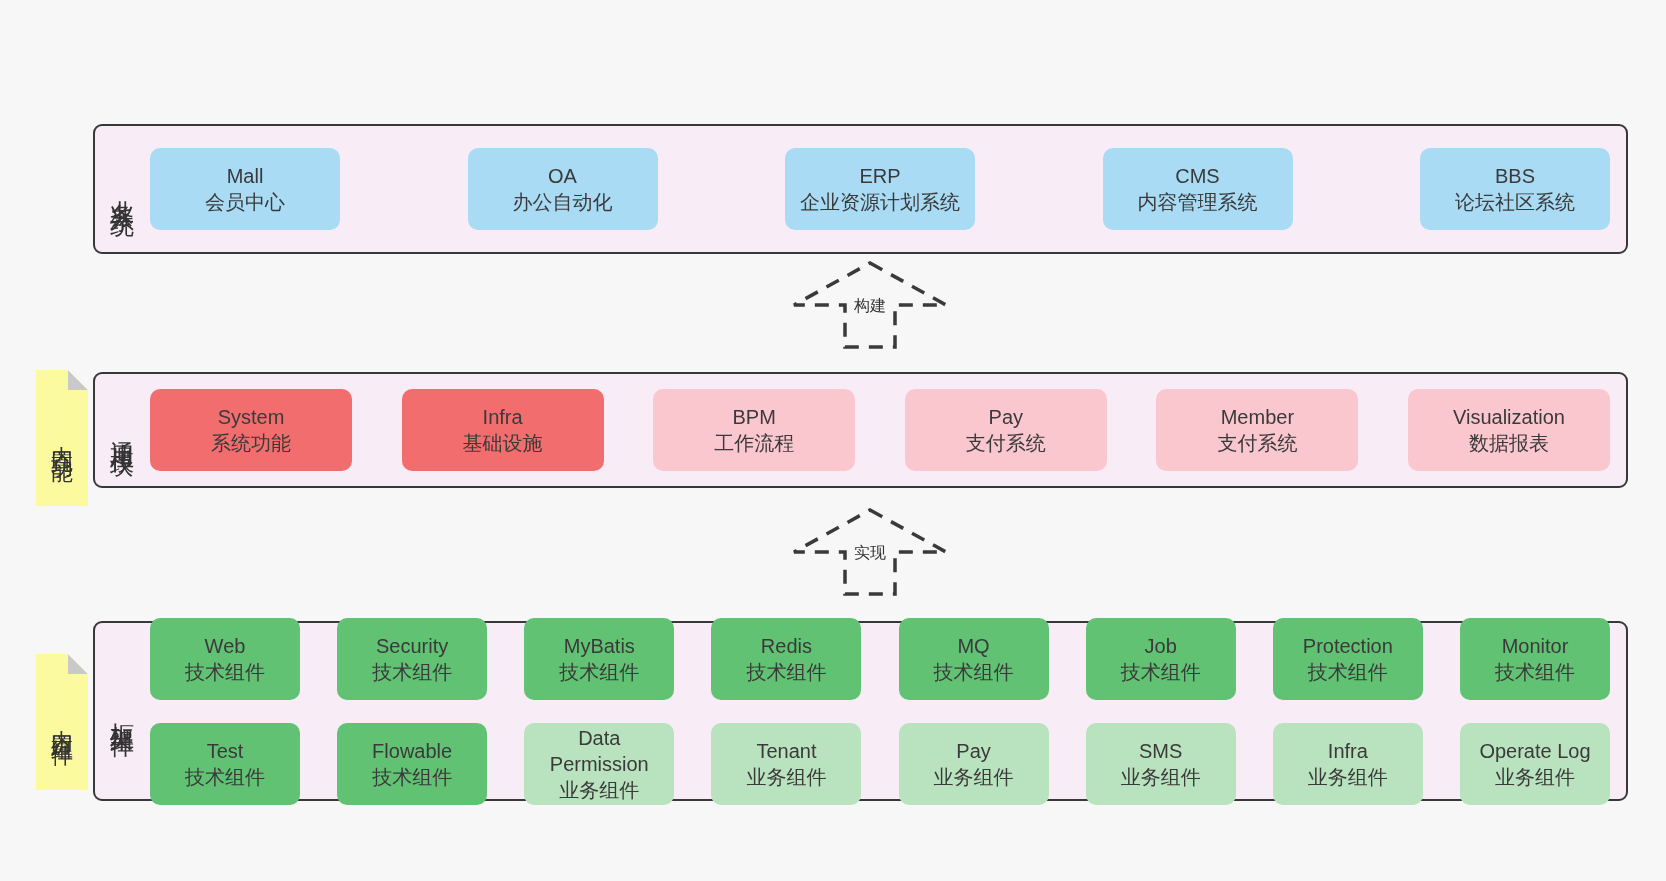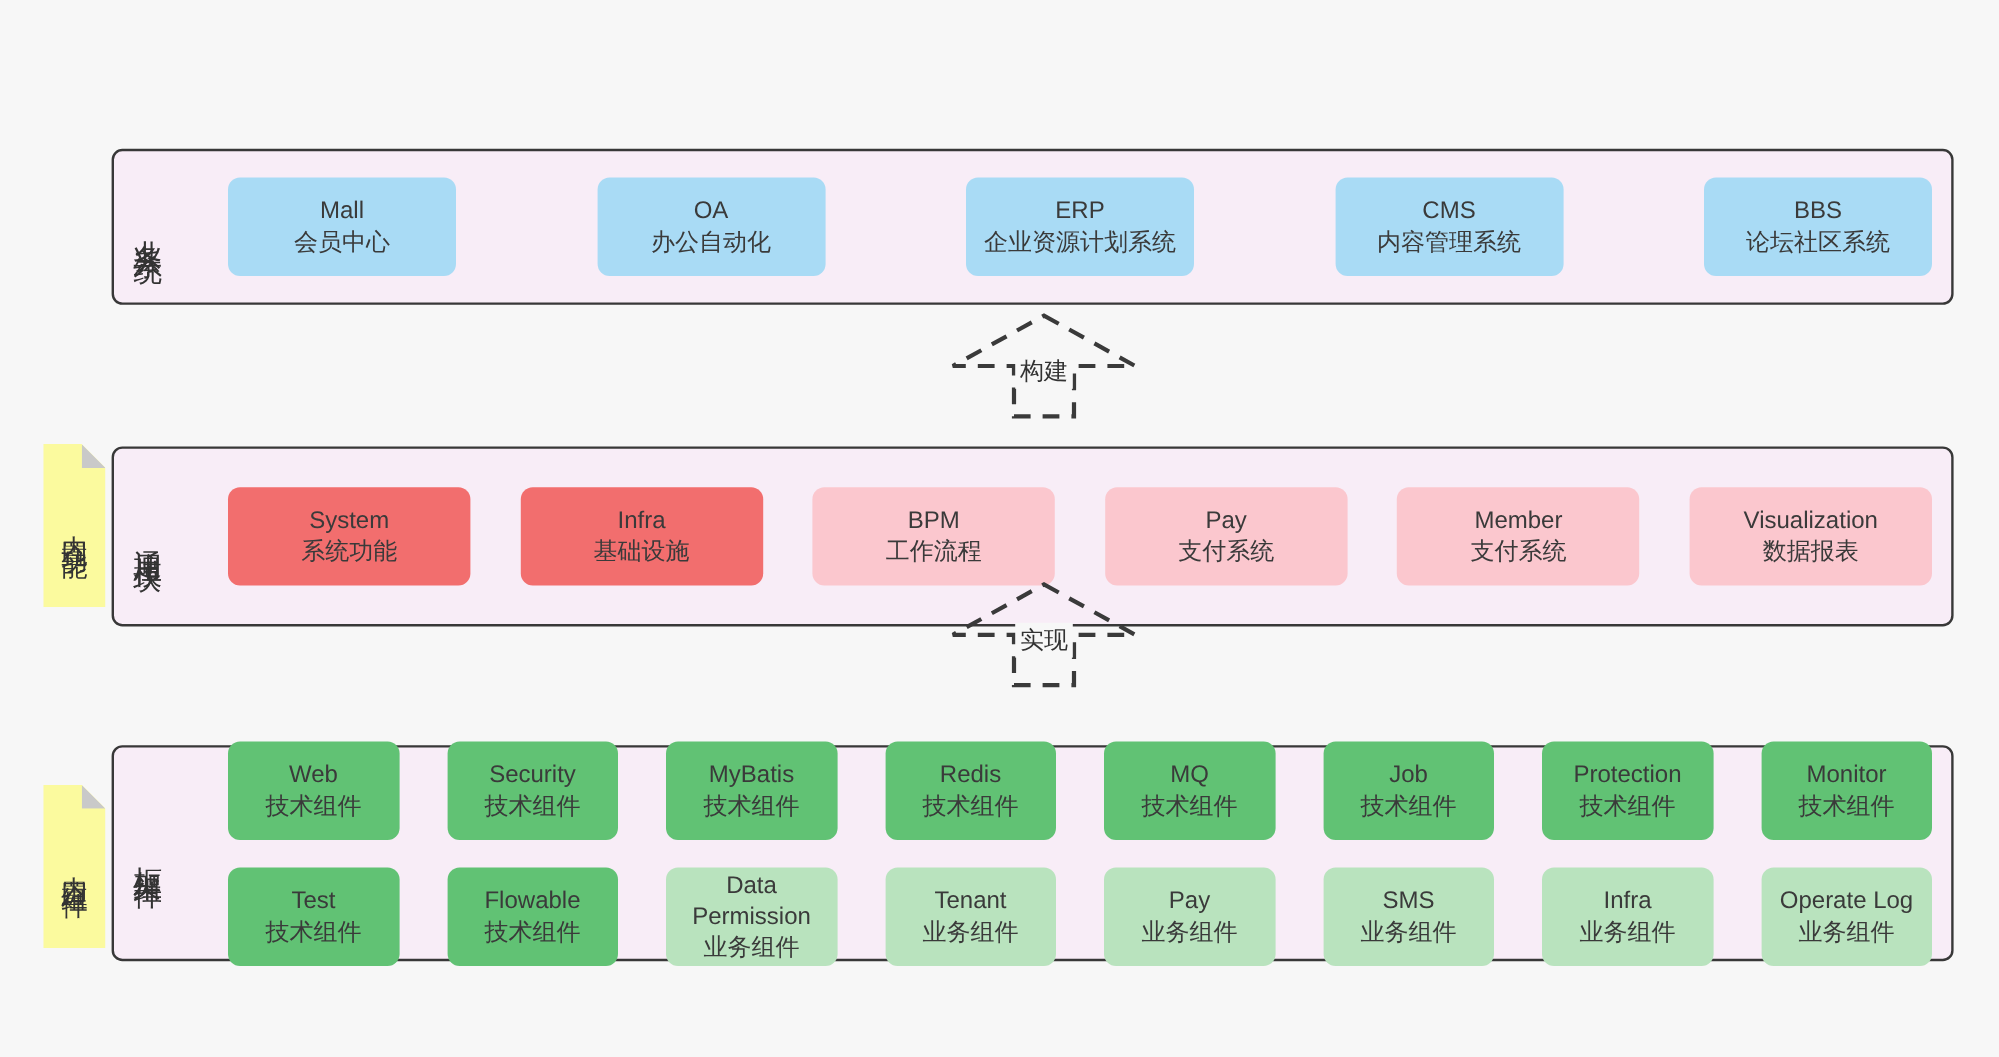--- a/index.html
+++ b/index.html
@@ -10,39 +10,38 @@
     color:#3a3a3a;
   }
   
   .band{
     position:absolute;left:93px;width:1535px;box-sizing:border-box;
     background:var(--band-bg,#f8edf7);
     border:2px solid var(--border,#383838);
     border-radius:9px;
   }
   .band-business{top:124px;height:130px;}
-  .band-modules{top:372px;height:150px;}
+  .band-modules{top:372px;height:116px;}
   .band-components{top:621px;height:180px;}
   .band-label{
     position:absolute;left:11px;top:50%;transform:translateY(-50%);
     writing-mode:vertical-rl;text-orientation:upright;
     font-size:24px;letter-spacing:4px;color:#333;white-space:nowrap;
   }
   .band-content{
     position:absolute;left:55px;right:16px;top:0;bottom:0;
     display:flex;flex-direction:column;justify-content:center;gap:23px;
   }
   .band-row{display:flex;justify-content:space-between;align-items:center;}
   
   .box{
     height:82px;border-radius:10px;box-sizing:border-box;
     display:flex;flex-direction:column;justify-content:center;align-items:center;
     text-align:center;font-size:20px;line-height:26px;color:#3a3a3a;
     padding:2px 6px;
-    margin-left:40px;
   }
   .band-business .box{width:190px;}
   .band-modules  .box{width:202px;}
   .band-components .box{width:150px;}
   .v-blue{background:var(--blue,#a9dbf5);}
   .v-red{background:var(--red,#f26e6e);}
   .v-pink{background:var(--pink,#fbc7ce);}
   .v-green{background:var(--green,#61c274);}
   .v-green-light{background:var(--green-light,#b9e3be);}
   
@@ -59,26 +58,26 @@
     clip-path:polygon(0 0,100% 100%,0 100%);
   }
   .sticky-text{
     position:absolute;left:50%;top:50%;transform:translate(-50%,-50%);
     writing-mode:vertical-rl;text-orientation:upright;
     font-size:22px;letter-spacing:5px;color:#333;white-space:nowrap;
   }
   
   .arrow{position:absolute;width:160px;height:92px;}
   .arrow-1{left:790px;top:259px;}
-  .arrow-2{left:790px;top:483px;text-decoration:underline;}
+  .arrow-2{left:790px;top:506px;text-decoration:underline;}
   .arrow svg{position:absolute;left:0;top:0;}
   .arrow-label{
     position:absolute;left:50%;top:36px;transform:translateX(-50%);
     background:var(--page-bg,#f7f7f7);padding:1px 4px;
-    font-size:20px;color:#333;white-space:nowrap;
+    font-size:16px;color:#333;white-space:nowrap;
   }
 </style>
 </head>
 <body>
 
 <div class="diagram">
 
   <div class="sticky sticky-1">
     <div class="fold"></div>
     <div class="sticky-text">内置功能</div>

